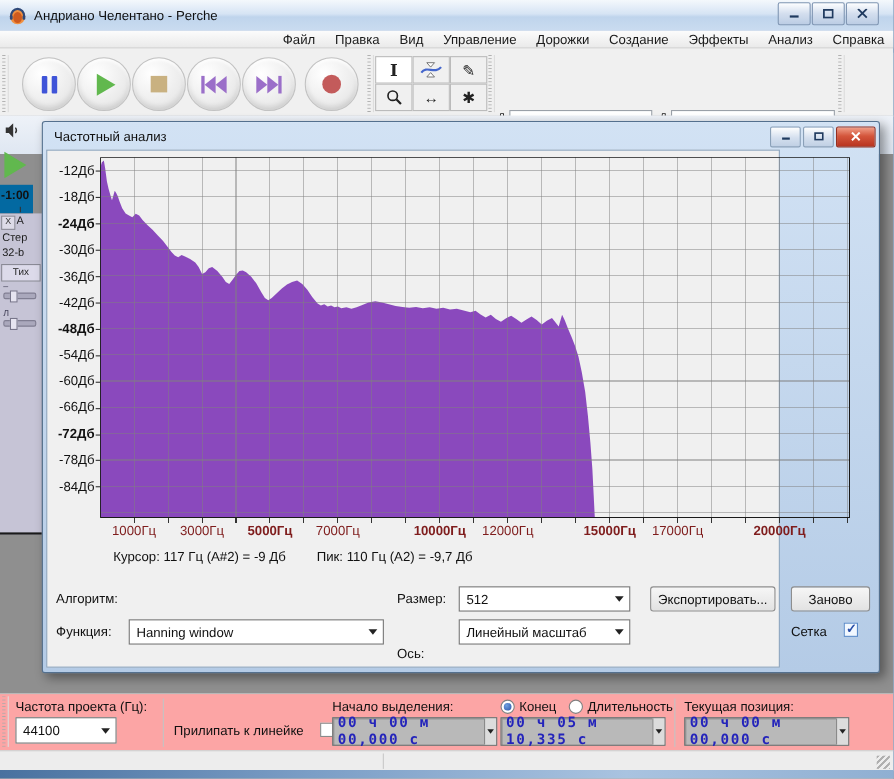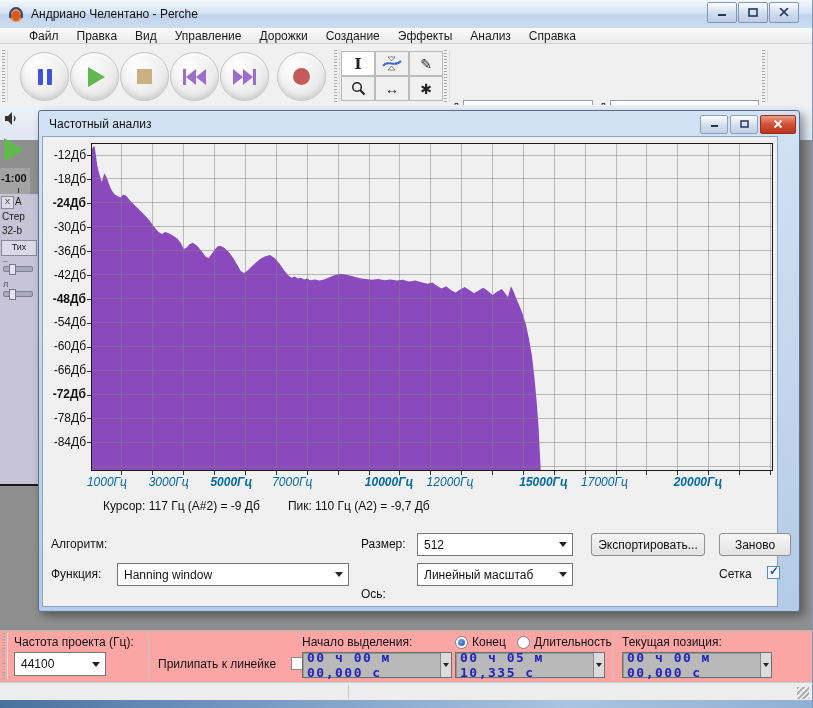--- a/index.html
+++ b/index.html
@@ -10,21 +10,21 @@
   
   #titlebar{left:0;top:0;width:813px;height:28px;
     background:linear-gradient(#f4f8fc,#d6e4f4 45%,#bfd4ec 55%,#cadcf0);
     border-bottom:1px solid #9ab4d0;display:flex;align-items:center;}
   #titlebar .title{margin-left:6px;font-size:12px;color:#101010;}
   .winbtns{position:absolute;right:14px;top:2px;display:flex;gap:1px;}
   .winbtn{width:28px;height:19px;border:1px solid #8096b3;border-radius:2px;
     background:linear-gradient(#fdfeff,#d3deee 50%,#bccde4);display:flex;align-items:center;justify-content:center;}
   
   #menubar{left:0;top:28px;width:813px;height:16px;background:linear-gradient(#fcfcfc,#eaeaea);
-    border-bottom:1px solid #d2d2d2;display:flex;align-items:center;padding-left:20px;box-sizing:border-box;}
+    border-bottom:1px solid #d2d2d2;display:flex;align-items:center;padding-left:20px;box-sizing:border-box;justify-content:flex-end;}
   .menu-item{padding:2px 9px;color:#1a1a1a;}
   
   #toolbar{left:0;top:48px;width:813px;height:57px;background:#f0f0f0;border-bottom:1px solid #c6c6c6;}
   .grip{position:absolute;top:2px;width:5px;height:52px;
     background:repeating-linear-gradient(#aaa 0 1px,transparent 1px 3px);
     background-size:3px 3px;background-repeat:repeat-y;border-right:1px solid #ddd;}
   .tbtn{position:absolute;top:4px;width:47px;height:47px;border-radius:50%;
     background:radial-gradient(circle at 35% 30%,#ffffff,#ececec 60%,#dcdcdc);
     border:1px solid #c2c2c2;box-shadow:inset 0 -3px 5px rgba(0,0,0,.10),inset 0 2px 3px #fff;
     display:flex;align-items:center;justify-content:center;}
@@ -45,50 +45,50 @@
   
   .mlabel{position:absolute;font-size:9px;color:#222;}
   .mbar{position:absolute;height:10px;background:#fff;border:1px solid #9aa0a8;}
   .mnum{position:absolute;font-size:10px;color:#222;top:88px;}
   .ddbtn{position:absolute;width:20px;height:15px;border:1px solid #b0b0b0;border-radius:2px;
     background:linear-gradient(#fcfcfc,#e4e4e4);display:flex;align-items:center;justify-content:center;}
   .tri-dn{width:0;height:0;border-left:4px solid transparent;border-right:4px solid transparent;border-top:5px solid #222;}
   
   #bg-toolstrip{left:0;top:105px;width:813px;height:35px;background:linear-gradient(#eef2f8,#dfe7f2);}
   #bg-gray{left:0;top:140px;width:813px;height:490px;background:#8f8f8f;}
-  #ruler{left:0;top:168px;width:30px;height:26px;background:#a3a3a3;border-bottom:1px solid #555;}
+  #ruler{left:0;top:168px;width:30px;height:26px;background:#0369a1;border-bottom:1px solid #555;}
   #ruler .lbl{position:absolute;left:1px;top:4px;font-size:11px;font-weight:bold;color:#111;}
   #trackpanel{left:0;top:194px;width:38px;height:290px;background:#c6c4d6;border-bottom:2px solid #1a1a1a;}
   #trackpanel .row{position:absolute;left:2px;font-size:10px;color:#1a1a1a;white-space:nowrap;overflow:hidden;}
   .tp-close{position:absolute;left:1px;top:2px;width:11px;height:11px;border:1px solid #8a8a96;background:#dddbe8;
     font-size:8px;line-height:10px;text-align:center;color:#333;}
   .tp-mute{position:absolute;left:1px;top:46px;width:34px;height:14px;border:1px solid #8a8a96;background:#dcdaea;
     font-size:9px;line-height:13px;text-align:center;color:#222;overflow:hidden;}
   .mini-slider{position:absolute;left:3px;width:28px;height:4px;background:#aaa8bc;border:1px solid #807e92;border-radius:2px;}
   .mini-thumb{position:absolute;top:-3px;left:5px;width:5px;height:9px;background:#e6e4f0;border:1px solid #77758a;}
   .mini-lab{position:absolute;left:3px;font-size:8px;color:#44425a;}
   
   #dialog{left:38px;top:110px;width:762px;height:502px;border:1px solid #54708e;border-radius:3px;
     background:linear-gradient(#d2e2f4,#b4cbe6);box-shadow:4px 4px 10px rgba(0,0,0,.4);box-sizing:border-box;padding:0 3px 3px;}
   #dlg-title{height:25px;display:flex;align-items:center;}
   #dlg-title .t{margin-left:7px;font-size:12px;color:#101010;}
   .dlg-btns{margin-left:auto;display:flex;gap:2px;margin-top:1px;}
   .dlg-btn{width:26px;height:17px;border:1px solid #8aa0b8;border-radius:2px;
     background:linear-gradient(#fefefe,#d4dfee 55%,#c0d0e4);display:flex;align-items:center;justify-content:center;}
   .dlg-btn.close{width:34px;border:1px solid #962e1e;background:linear-gradient(#f2a removed,#c03a28);}
   .dlg-btn.close{background:linear-gradient(#f09e88,#d4563c 45%,#b83420);}
-  #dlg-body{position:relative;width:736px;height:471px;background:#f0f0f0;border:1px solid #8aa4be;box-sizing:border-box;}
+  #dlg-body{position:relative;width:667px;height:471px;background:#f0f0f0;border:1px solid #8aa4be;box-sizing:border-box;}
   
   #ylabels{position:absolute;left:0;top:0;width:48px;height:345px;}
   .ylab{position:absolute;right:0;width:48px;text-align:right;font-size:12px;color:#111;}
   .ylab::after{content:"";display:inline-block;width:4px;height:1px;background:#333;vertical-align:middle;margin-left:1px;}
   .ylab.b{font-weight:bold;}
   #plot{position:absolute;left:48px;top:6px;width:683px;height:334px;}
   #xlabels{position:absolute;left:48px;top:338px;width:683px;height:18px;}
-  .xlab{position:absolute;width:70px;margin-left:-35px;text-align:left;font-size:12px;color:#0369a1;font-style:italic;}
+  .xlab{position:absolute;width:70px;margin-left:-35px;text-align:center;font-size:12px;color:#7f1d1d;}
   .xlab.b{font-weight:bold;}
   #info-line{position:absolute;left:60px;top:362px;font-size:12px;color:#111;}
   #info-line span{margin-right:28px;}
   .fieldlab{position:absolute;font-size:12px;color:#111;}
   .combo{position:absolute;height:23px;border:1px solid #767676;background:#fff;display:flex;align-items:center;
     padding-left:6px;box-sizing:border-box;font-size:12px;color:#111;}
   .combo .arr{margin-left:auto;width:18px;display:flex;align-items:center;justify-content:center;align-self:stretch;}
   .btn{position:absolute;height:23px;border:1px solid #8e8e8e;border-radius:3px;
     background:linear-gradient(#f6f6f6,#e2e2e2);font-size:12px;color:#111;
     display:flex;align-items:center;justify-content:center;box-sizing:border-box;}

